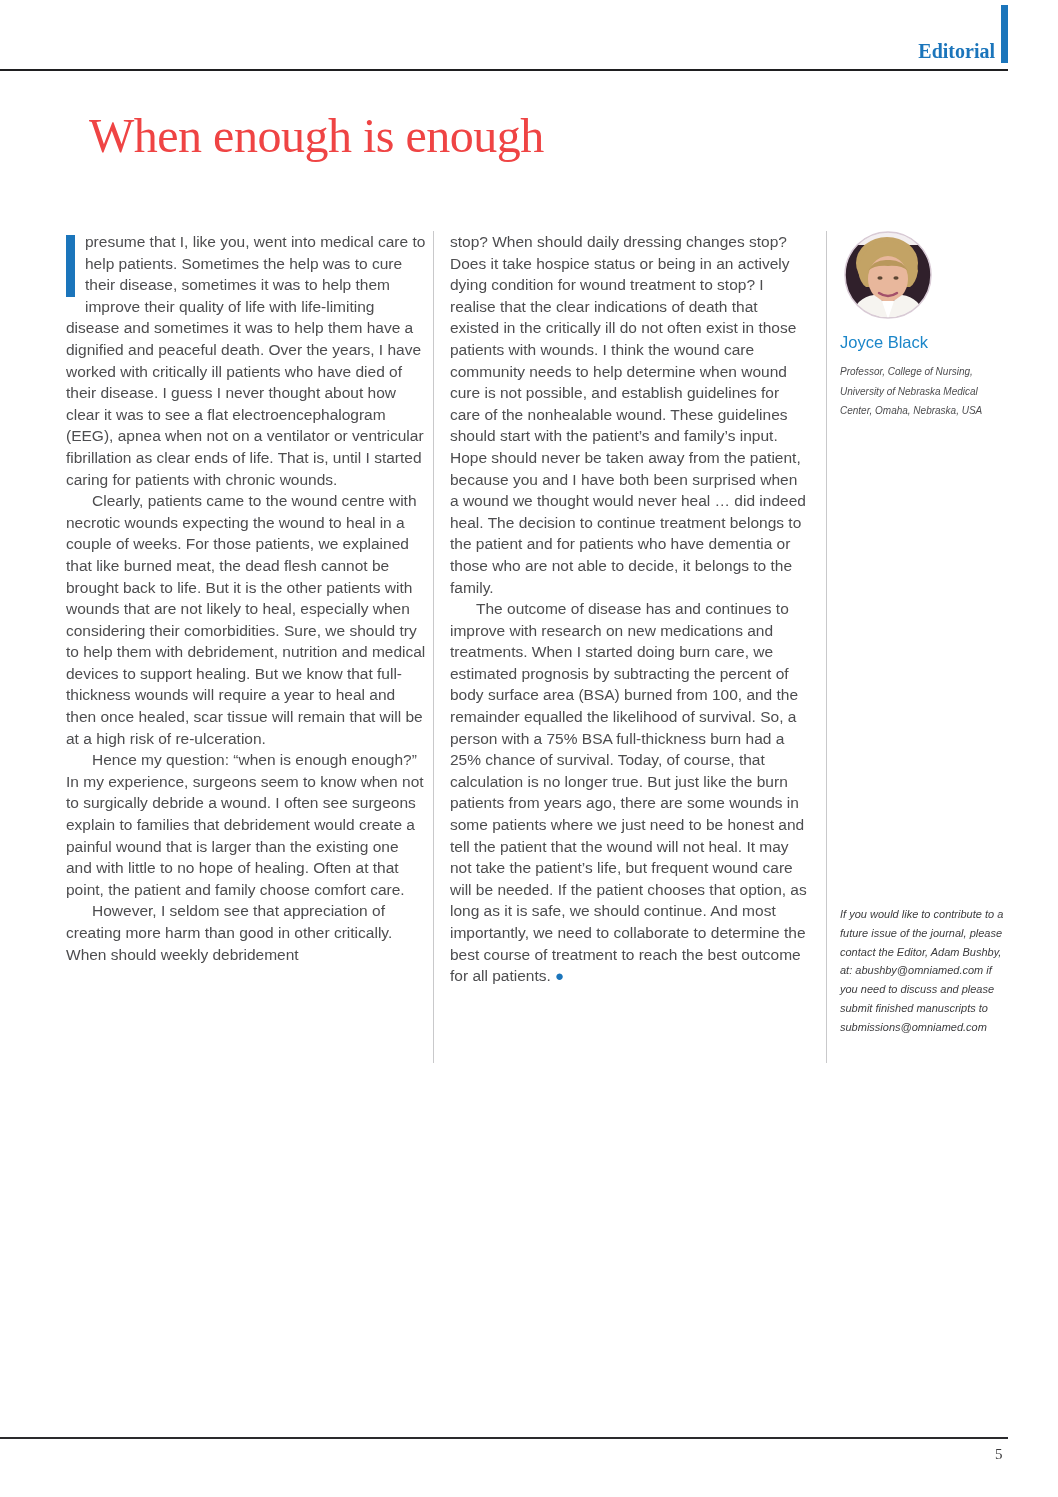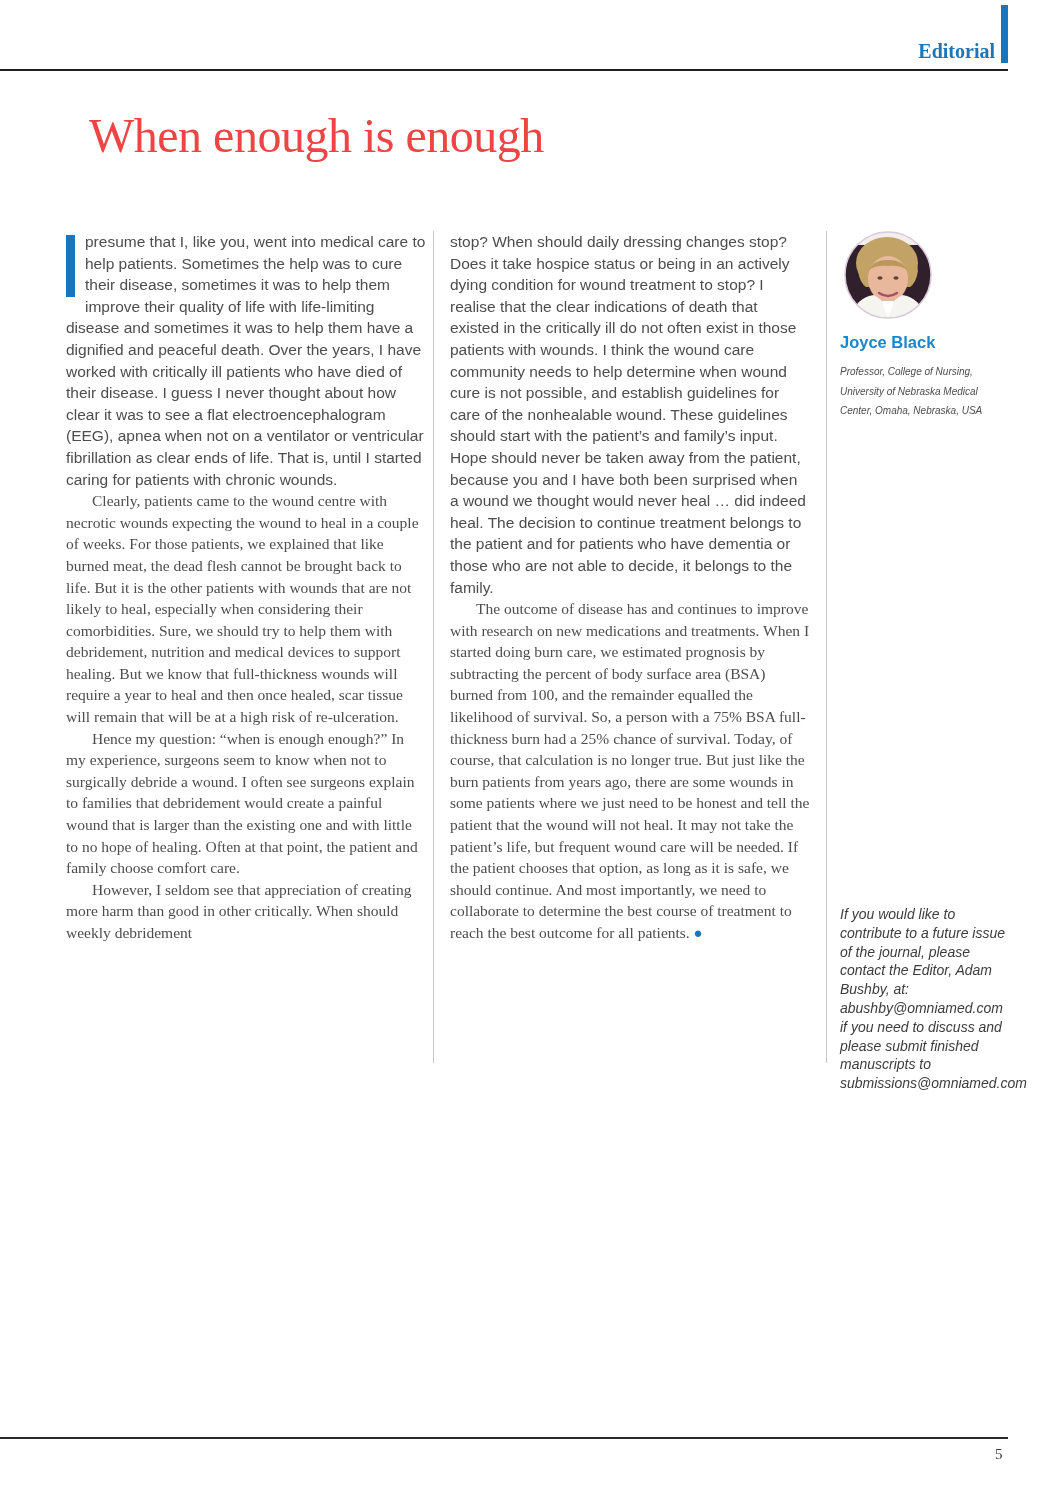--- a/index.html
+++ b/index.html
@@ -44,56 +44,56 @@
     position:absolute; top:231px; left:66px;
     display:flex; align-items:stretch;
   }
   .col {
     width:360px;
     font-size:15.5px; line-height:21.6px;
     color:#4d4d4f;
     text-align:left;
   }
   .col p { margin:0; }
-  .col p.indent { text-indent:26px;font-family:Liberation Serif, serif; }
+  .col p.indent { text-indent:26px; }
   .v-divider {
     width:1px; background:#c9c9cb;
     height:832px;
   }
   .vd1 { margin-left:7px;  margin-right:16px; }
   .vd2 { margin-left:16px; margin-right:13px; }
 
   .drop-cap-bar {
     float:left;
     width:9px; height:62px;
     background:#1b75bb;
     margin:4px 10px 0 0;
   }
   .end-mark { color:#1b75bb; font-size:15px; }
 
   
   .sidebar { width:168px; position:relative; }
   .avatar-wrap { margin-left:4px; width:88px; height:88px; }
   .author-name {
     margin-top:14px;
-    font-weight:bold; font-size:16.5px;
+    font-weight:normal; font-size:16.5px;
     color:#1b9ad6;
     color:#1b86c9;
   }
   .author-affiliation {
     margin-top:10px;
     font-style:italic;
     font-size:10px; line-height:19.5px;
     color:#4d4d4f;
   }
   .contribute-note {
     position:absolute; top:674px; left:0;
     width:168px;
     font-style:italic;
-    font-size:14px; line-height:18.8px;
+    font-size:11px; line-height:18.8px;
     color:#3c3c3e;
   }
 
   
   .footer-rule {
     position:absolute; top:1437px; left:0;
     width:1008px; height:2px; background:#2a2a2c;
   }
   .footer-line {
     position:absolute; top:1446px; left:68px;

